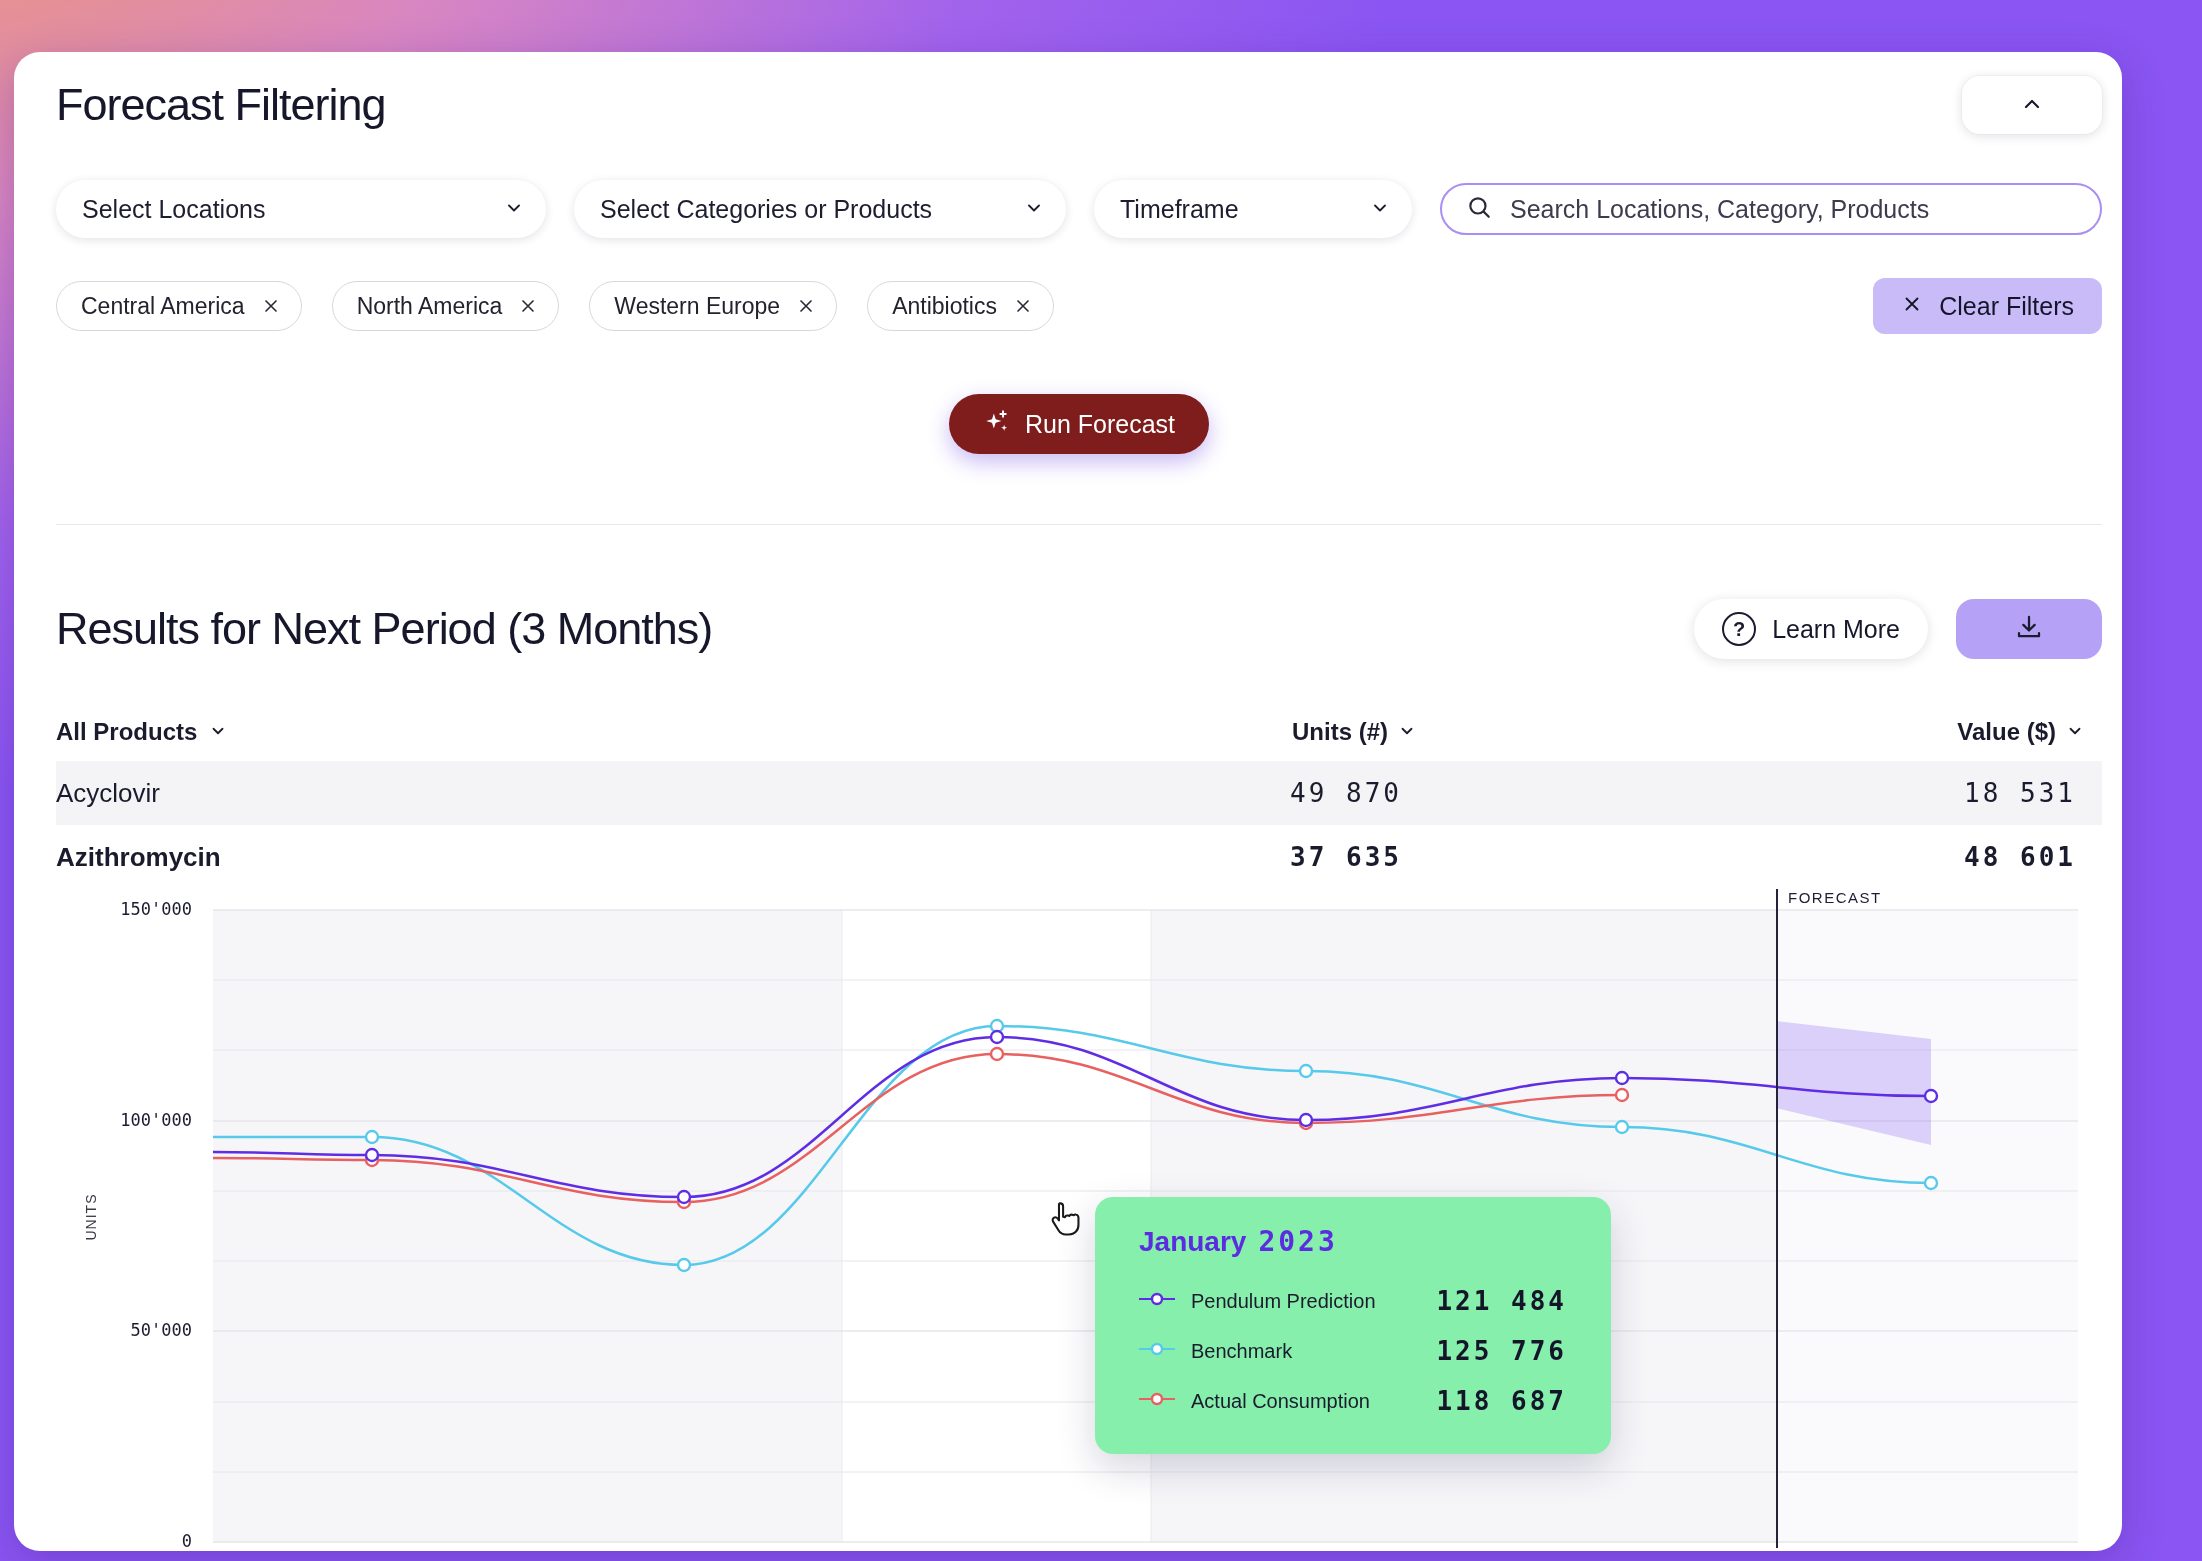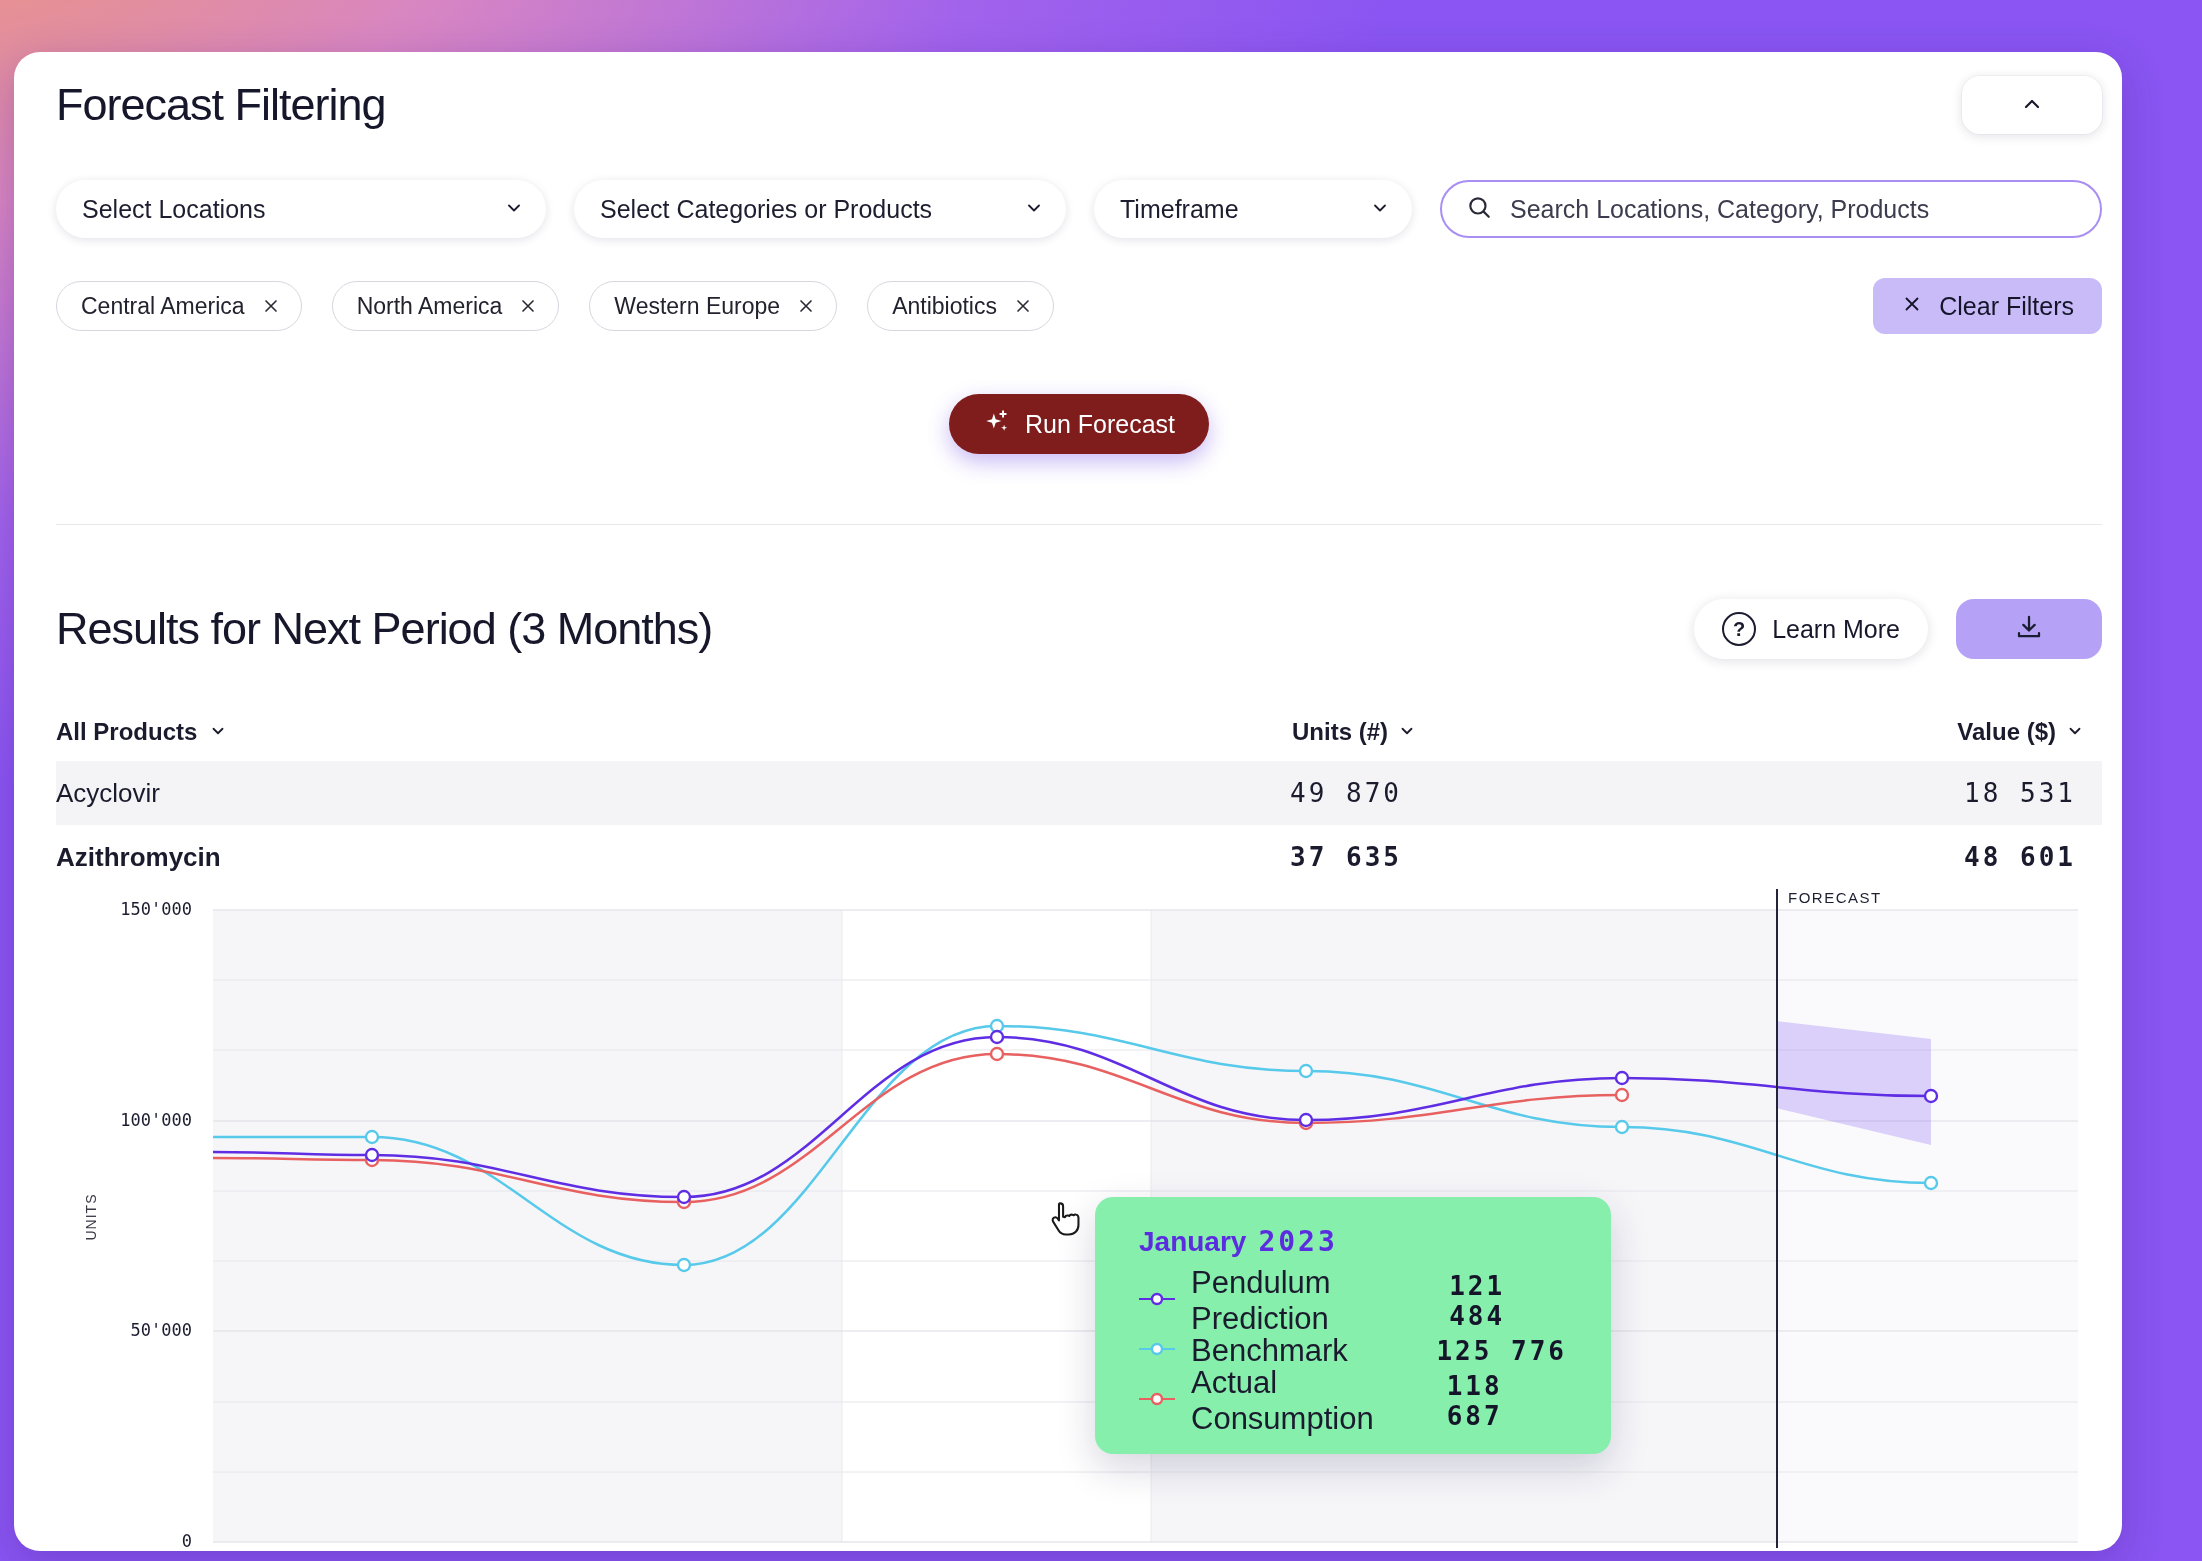--- a/index.html
+++ b/index.html
@@ -19,21 +19,21 @@
   .page-title{font-size:45px;font-weight:500;letter-spacing:-1px;color:#17172b;}
   .collapse-btn{width:140px;height:58px;border-radius:18px;background:#fff;border:none;cursor:pointer;
     box-shadow:0 2px 12px rgba(20,20,60,0.12),0 0 0 1px rgba(20,20,60,0.03);
     display:flex;align-items:center;justify-content:center;color:#1a1a2e;}
   
   .filter-row{display:flex;gap:28px;align-items:center;margin-top:46px;}
   .dd{height:58px;background:#fff;border-radius:29px;box-sizing:border-box;cursor:pointer;
     box-shadow:0 2px 10px rgba(25,25,70,0.12);display:flex;align-items:center;justify-content:space-between;
     padding:0 22px 0 26px;font-size:25px;color:#1d1d30;}
   .dd-1{width:490px;} .dd-2{width:492px;} .dd-3{width:318px;}
-  .search{flex:1;height:58px;box-sizing:border-box;border:2px solid #a98ef3;border-radius:29px;
+  .search{flex:1;height:52px;box-sizing:border-box;border:2px solid #a98ef3;border-radius:29px;
     display:flex;align-items:center;gap:16px;padding:0 24px;background:#fff;color:#2a2a38;}
   .search input{border:none;outline:none;font-size:25px;color:#2b2b3a;width:100%;background:transparent;
     font-family:"Liberation Sans",sans-serif;}
   .search input::placeholder{color:#3c3c4e;opacity:1;}
   
   .chip-row{display:flex;gap:30px;align-items:center;margin-top:40px;}
   .chip{height:50px;box-sizing:border-box;border:1.5px solid #d7d7e0;border-radius:25px;background:#fff;cursor:pointer;
     display:flex;align-items:center;gap:16px;padding:0 20px 0 24px;font-size:23px;color:#23232f;}
   .chip .xicon{display:flex;color:#2a2a35;}
   .spacer{flex:1;}
@@ -76,21 +76,21 @@
     transform:rotate(-90deg);font-size:14px;letter-spacing:1px;color:#3a3a45;}
   .fline{position:absolute;left:1720px;top:0;width:2px;height:659px;background:#23233a;}
   .flabel{position:absolute;left:1732px;top:0;font-size:15px;letter-spacing:1.5px;color:#1e1e32;font-weight:500;}
   
   .tooltip{position:absolute;left:1039px;top:308px;width:516px;box-sizing:border-box;background:#86efac;
     border-radius:18px;box-shadow:0 14px 38px rgba(30,30,80,0.18);padding:28px 44px;z-index:5;}
   .tt-head{display:flex;gap:12px;align-items:baseline;margin-bottom:18px;}
   .tt-month{font-size:28px;font-weight:600;color:#5b2ce0;}
   .tt-year{font-family:"DejaVu Sans Mono",monospace;font-size:28px;font-weight:600;letter-spacing:3px;color:#5b2ce0;}
   .tt-row{display:flex;align-items:center;height:50px;}
-  .tt-label{font-size:31px;color:#1b1b2e;margin-left:16px;}
+  .tt-label{font-size:20px;color:#1b1b2e;margin-left:16px;}
   .tt-val{margin-left:auto;font-family:"DejaVu Sans Mono",monospace;font-size:26px;font-weight:600;
     letter-spacing:3px;color:#15152a;}
   .cursor{position:absolute;left:992px;top:312px;z-index:6;}
 </style>
 </head>
 <body>
 
 <div class="card">
 
   <div class="card-head">

